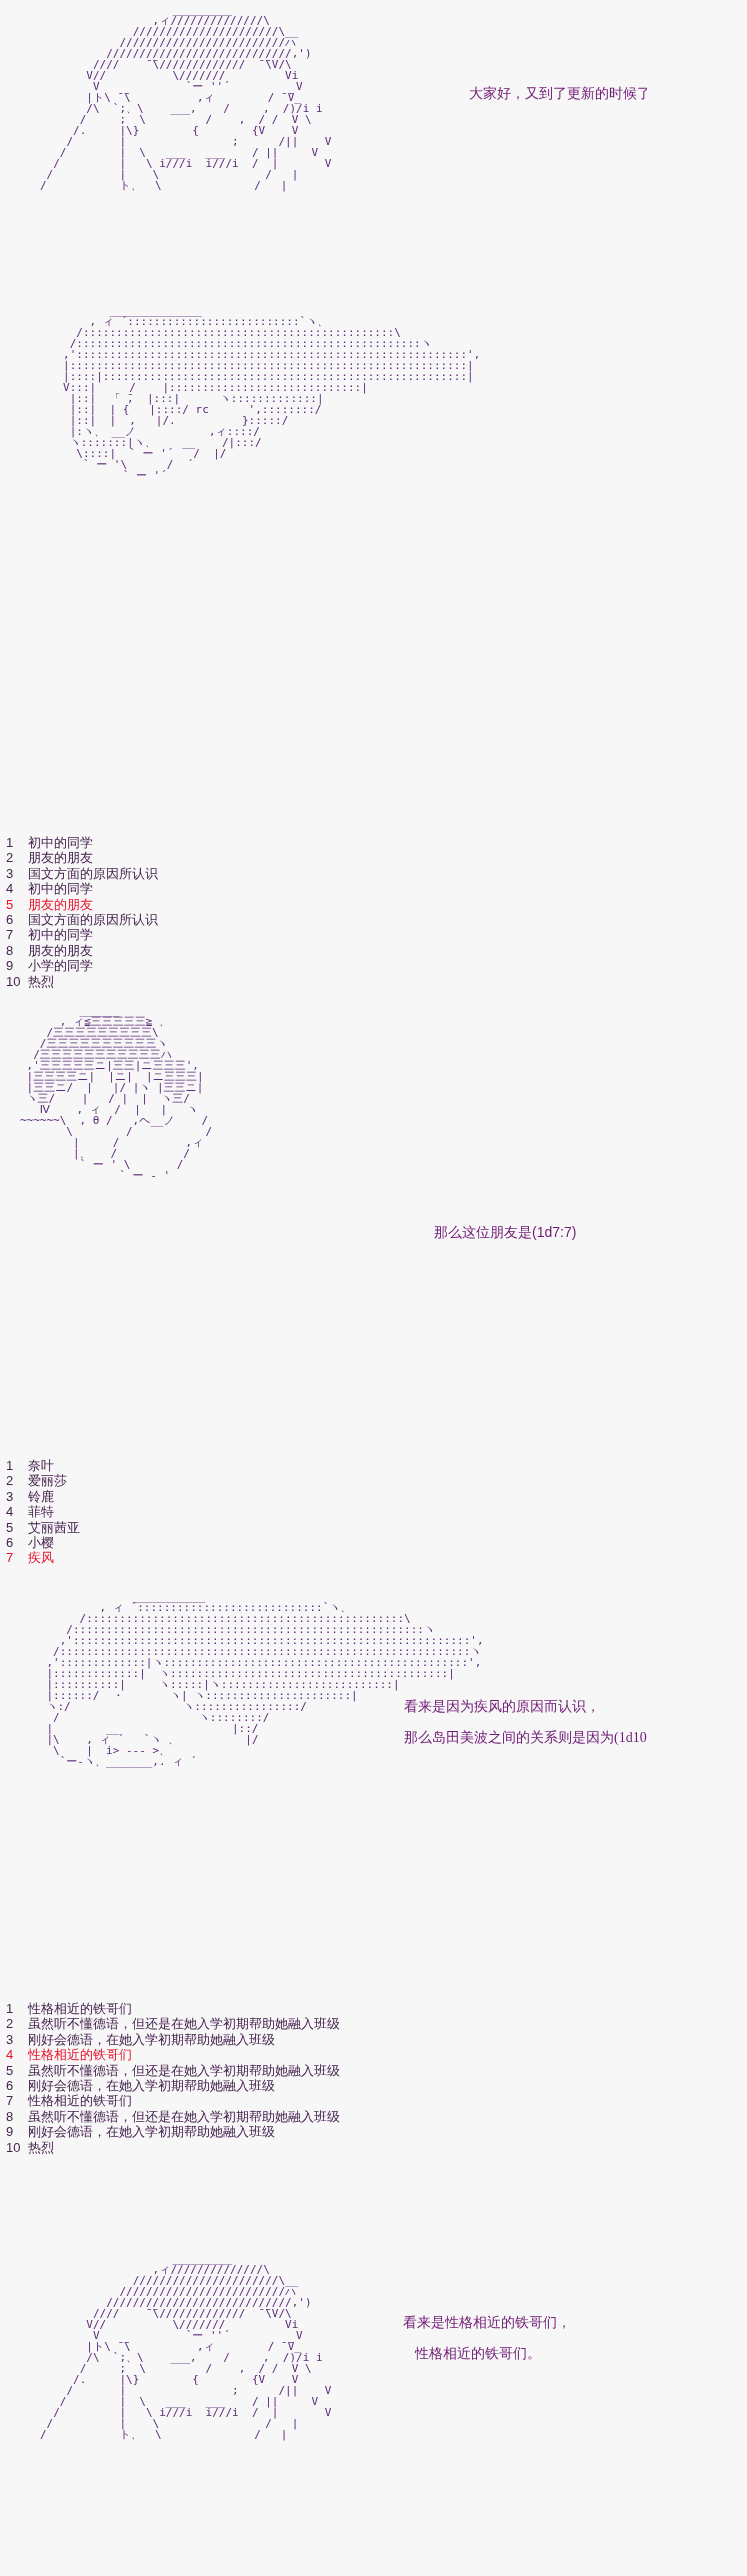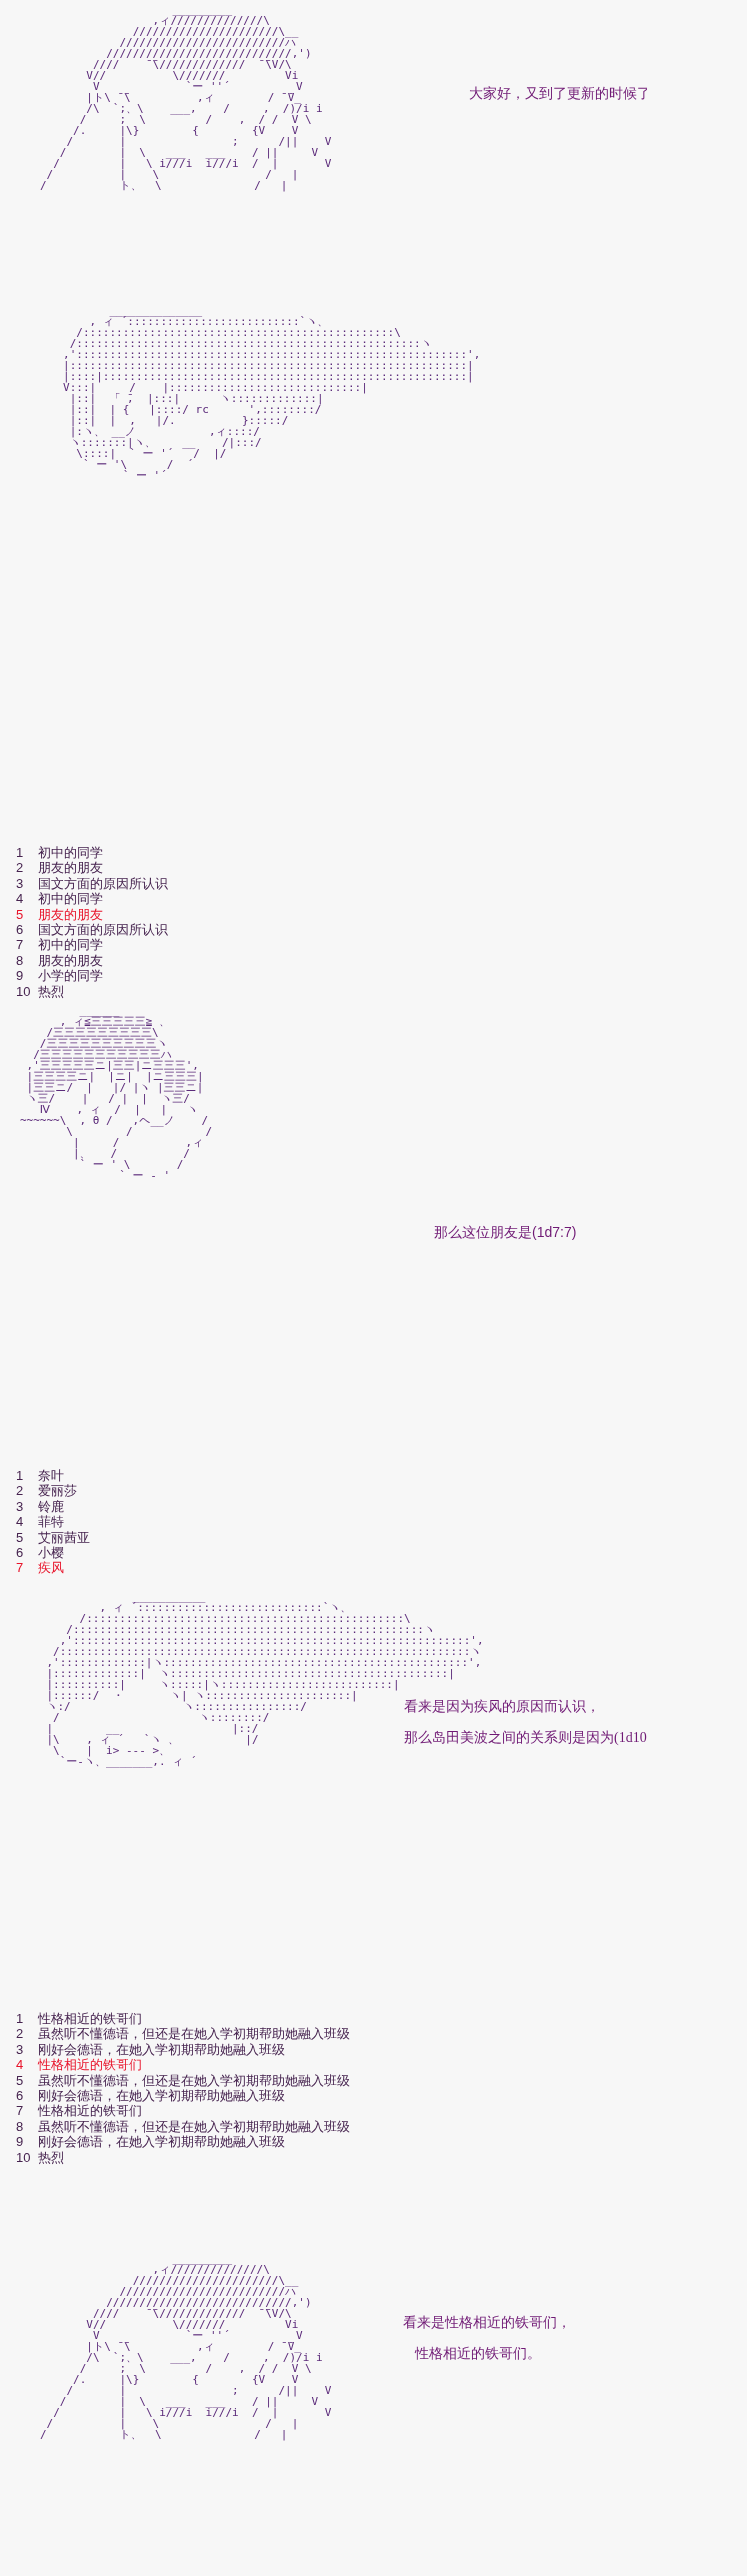--- a/index.html
+++ b/index.html
@@ -35,21 +35,21 @@
     font-family:"Liberation Sans","DejaVu Sans",sans-serif;
     font-size:14px;
     line-height:31px;
     color:#701a75;
     white-space:nowrap;
   }
   .dialog .ln{display:block;}
   .dialog .ln.indent{padding-left:12px;}
   ol.rolls{
     position:absolute;
-    margin:10px;
+    margin:0;
     padding:0;
     list-style:none;
     font-family:"Liberation Sans","DejaVu Sans",sans-serif;
     font-size:13px;
     line-height:15.4px;
     color:#46234f;
   }
   ol.rolls li{
     white-space:nowrap;
   }

